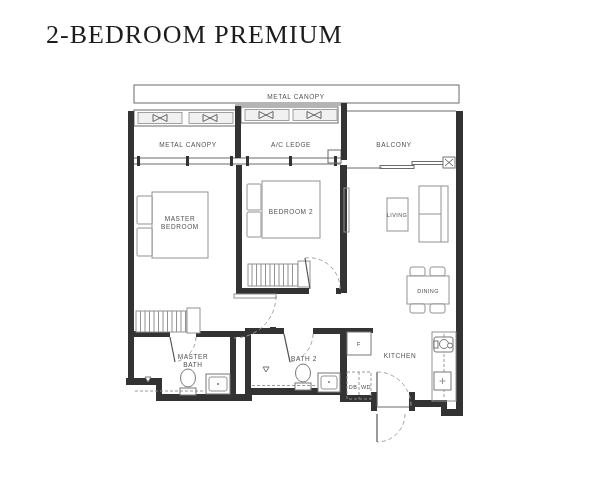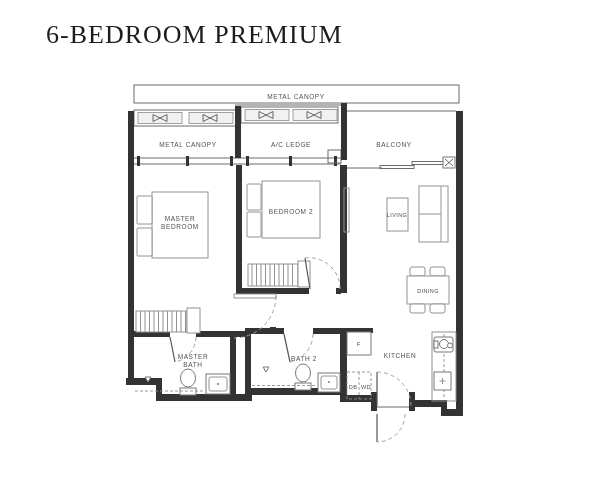--- a/index.html
+++ b/index.html
@@ -22,21 +22,21 @@
   .dash2{stroke:#8f8f8f;fill:none;stroke-dasharray:3 2;stroke-width:.9;}
   .leaf{stroke:#555;fill:none;stroke-width:1.2;}
   .lbl{font-family:"Liberation Sans",sans-serif;font-size:6.5px;letter-spacing:.6px;
        fill:var(--text,#4f4f4f);text-anchor:middle;}
   .sm{font-size:5.5px;letter-spacing:.4px;}
 </style>
 </head>
 <body>
 
 <div class="canvas">
-  <h1 class="title">6-BEDROOM PREMIUM</h1>
+  <h1 class="title">2-BEDROOM PREMIUM</h1>
 
   <svg width="600" height="500" viewBox="0 0 600 500">
 
     <g>
       <rect class="thin" x="134" y="85" width="325" height="18"></rect>
       <text class="lbl" x="296" y="99">METAL CANOPY</text>
     </g>
 
     <g>
       <rect class="thin" x="134" y="110" width="102" height="16"></rect>

